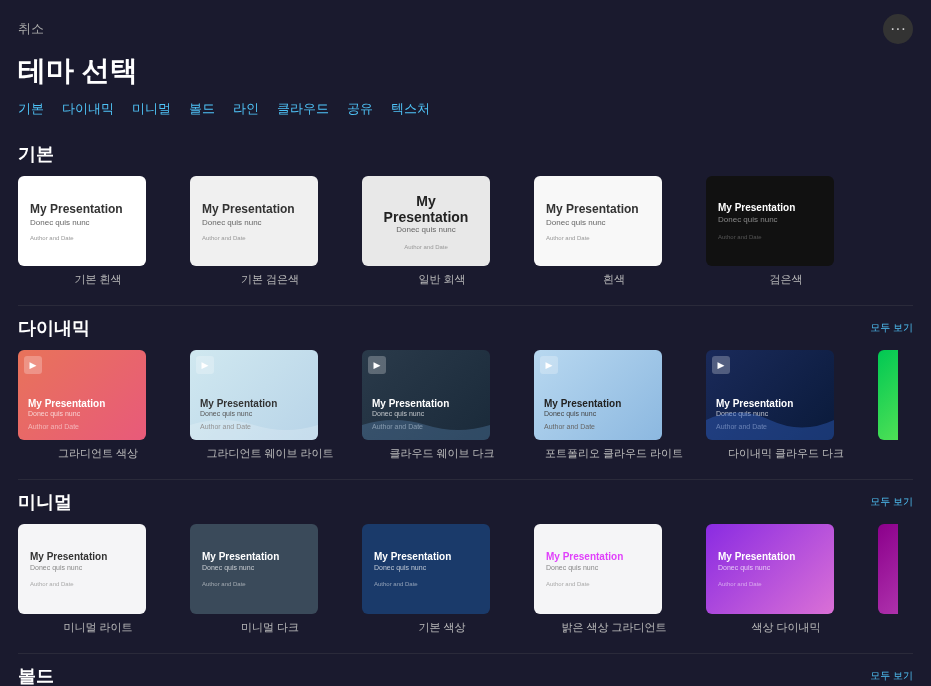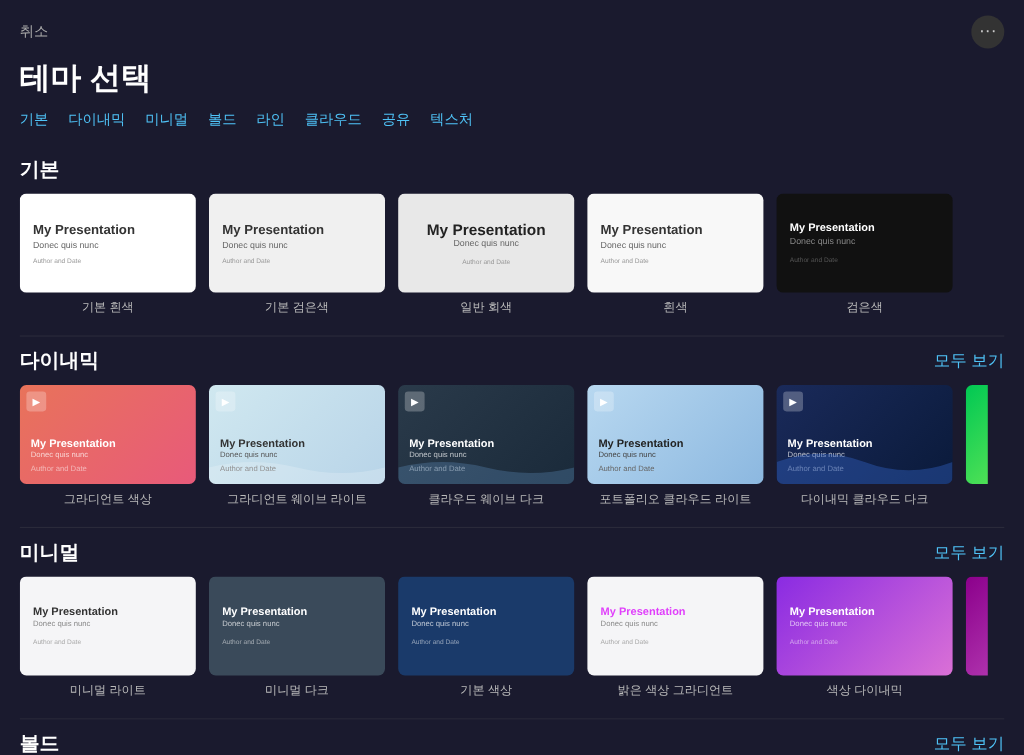--- a/index.html
+++ b/index.html
@@ -60,37 +60,37 @@
       justify-content: space-between;
       align-items: center;
       margin-bottom: 10px;
     }
     .section-title {
       font-size: 18px;
       font-weight: 600;
       color: #fff;
     }
     .see-all {
-      font-size: 15px;
+      font-size: 10px;
       color: #4fc3f7;
       cursor: pointer;
       background: none;
       border: none;
     }
     .cards-row {
       display: flex;
       gap: 12px;
       overflow: hidden;
     }
     .card {
       flex: 0 0 160px;
       cursor: pointer;
     }
     .card-thumb {
-      width: 160px;
+      width: 128px;
       height: 90px;
       border-radius: 6px;
       overflow: hidden;
       position: relative;
       margin-bottom: 6px;
     }
     .card-label {
       font-size: 11px;
       color: #bbb;
       text-align: center;

